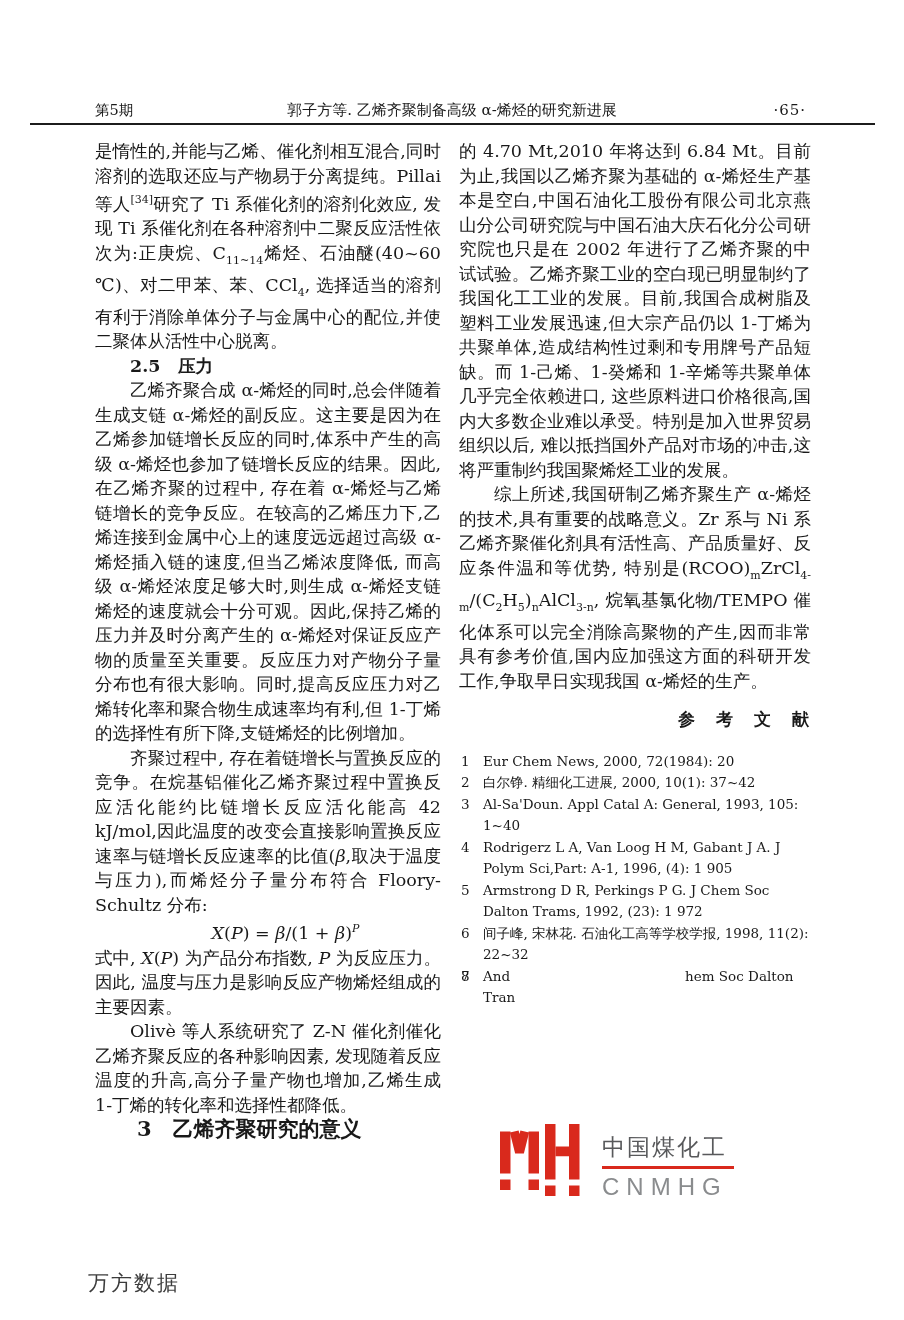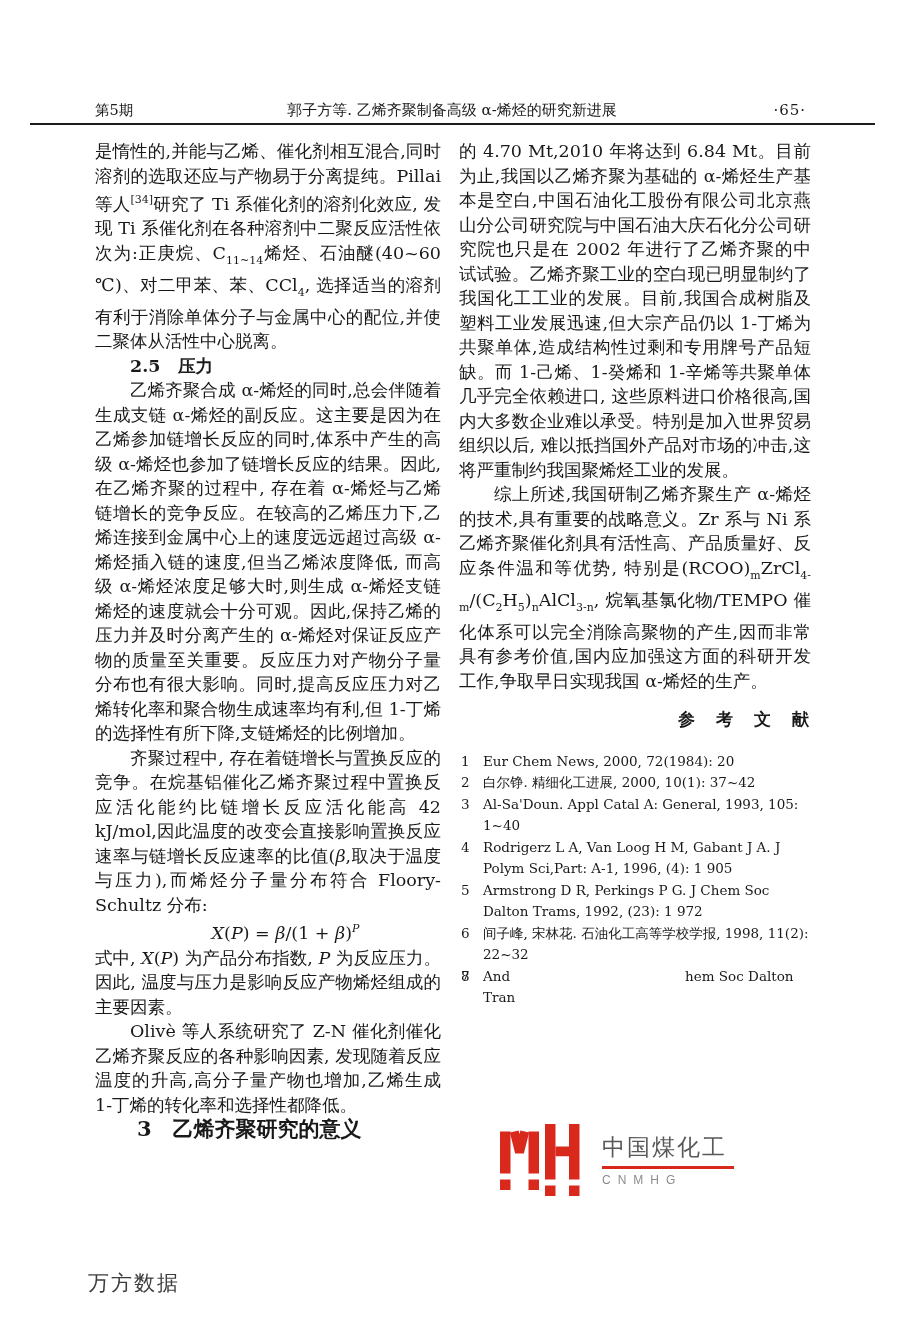--- a/index.html
+++ b/index.html
@@ -26,21 +26,21 @@
   .ref{position:relative;padding-left:24px;margin:0;}
   .ref-num{position:absolute;left:2px;top:0;}
   .wm-gap{display:inline-block;width:175px;}
   
   .watermark{position:absolute;left:500px;top:1124px;display:flex;align-items:flex-start;
              font-family:"Liberation Sans","DejaVu Sans",sans-serif;}
   .wm-logo{width:90px;height:78px;display:block;}
   .wm-textblock{margin-left:12px;padding-top:8px;}
   .wm-cn{font-size:23px;color:#58595b;letter-spacing:2px;}
   .wm-rule{width:132px;height:3px;margin:3px 0 4px 0;}
-  .wm-en{font-size:12px;color:#8a8c8e;letter-spacing:7px;}
+  .wm-en{font-size:24px;color:#8a8c8e;letter-spacing:7px;}
   
   .footer{position:absolute;left:88px;top:1269px;font-size:21px;color:#3c3c3c;
           font-family:"Liberation Sans","DejaVu Sans",sans-serif;letter-spacing:2px;}
 </style>
 </head>
 <body>
 
 <div id="page">
 
   <div class="hdr-issue">第5期</div>

